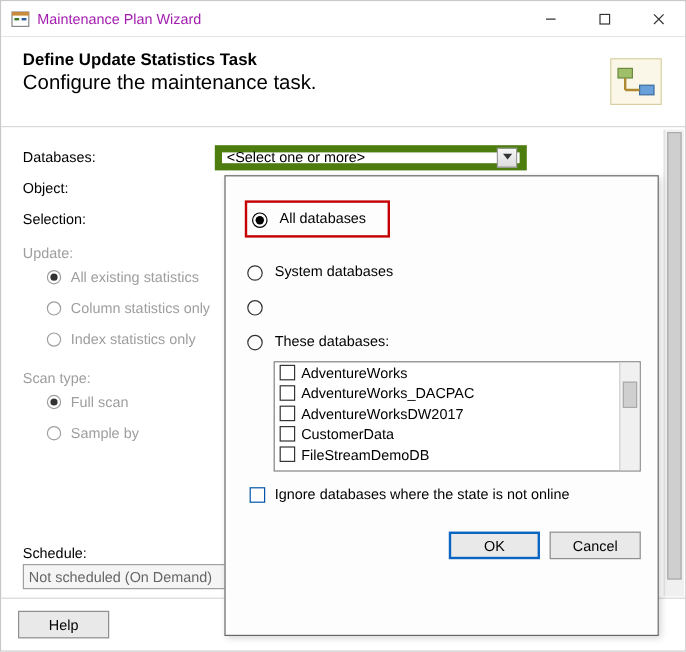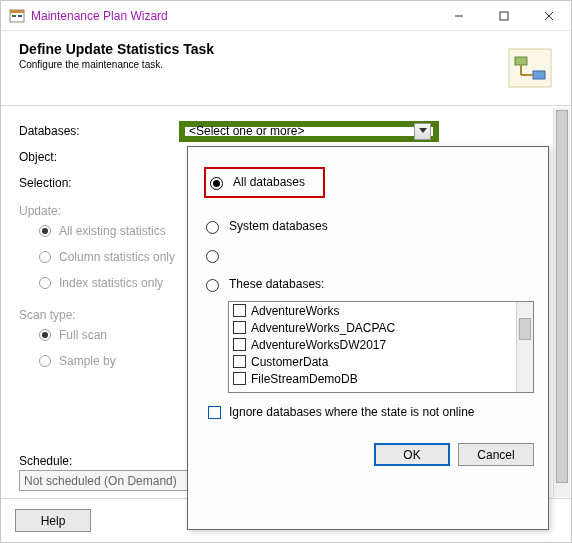--- a/index.html
+++ b/index.html
@@ -45,21 +45,21 @@
     padding: 10px 14px 10px 18px;
     border-bottom: 1px solid #d8d8d8;
     background: #fff;
   }
   .header-text h1 {
     margin: 0 0 2px 0;
     font-size: 14px;
     font-weight: bold;
   }
   .header-text .subtitle {
-    font-size: 10px;
+    font-size: 17px;
   }
   .header-illus {
     width: 54px; height: 54px;
     display: flex; align-items: center; justify-content: center;
   }
   
   .body {
     position: relative;
     padding: 12px 18px 0 18px;
     height: calc(100% - 30px - 76px - 44px);

